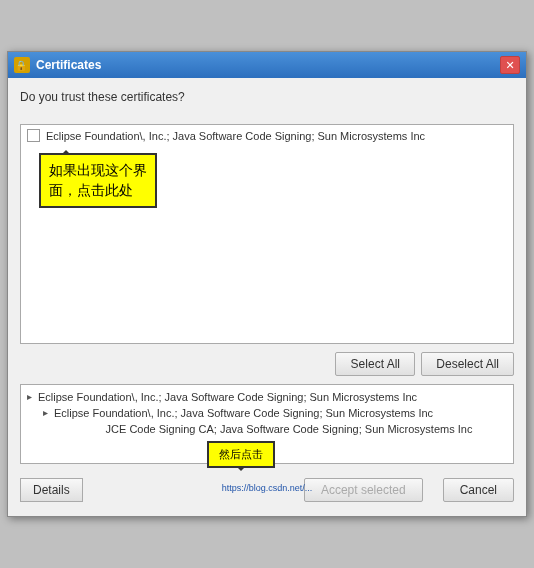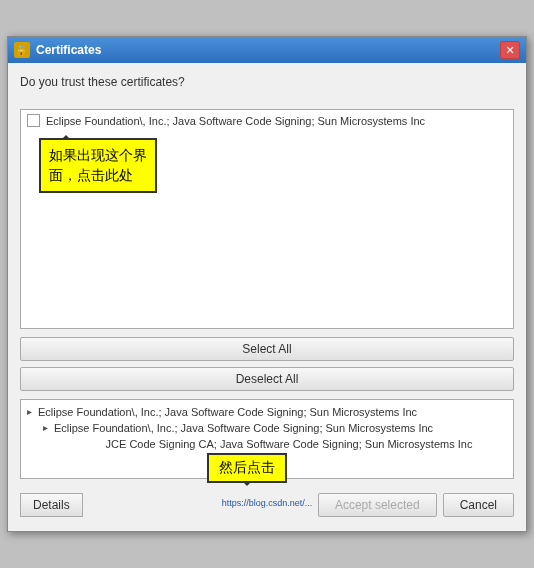--- a/index.html
+++ b/index.html
@@ -129,21 +129,20 @@
       left: 20px;
       border: 5px solid transparent;
       border-bottom-color: #333;
     }
 
     .button-row {
       display: flex;
       justify-content: flex-end;
       gap: 6px;
       margin-bottom: 8px;
-      flex-direction: column;
     }
 
     .btn {
       padding: 4px 14px;
       background: linear-gradient(to bottom, #f8f8f8, #e0e0e0);
       border: 1px solid #aaa;
       border-radius: 2px;
       cursor: pointer;
       font-size: 12px;
       color: #333;
@@ -196,21 +195,21 @@
       background: linear-gradient(to bottom, #f8f8f8, #e0e0e0);
       border: 1px solid #aaa;
       border-radius: 0;
       cursor: pointer;
       font-size: 12px;
       color: #333;
     }
 
     .bottom-buttons {
       display: flex;
-      gap: 6px;
+      gap: 20px;
     }
 
     .btn-accept {
       padding: 4px 16px;
       background: linear-gradient(to bottom, #f8f8f8, #e0e0e0);
       border: 1px solid #aaa;
       border-radius: 2px;
       cursor: default;
       font-size: 12px;
       color: #aaa;
@@ -230,21 +229,21 @@
 
     
     .callout-bottom {
       position: absolute;
       left: 50%;
       transform: translateX(-60px);
       bottom: 36px;
       background: #ffff00;
       border: 2px solid #333;
       padding: 4px 10px;
-      font-size: 14px;
+      font-size: 11px;
       color: #000;
       font-family: '微软雅黑', 'Microsoft YaHei', Arial, sans-serif;
       z-index: 10;
       white-space: nowrap;
     }
 
     .callout-bottom::after {
       content: '';
       position: absolute;
       bottom: -10px;

